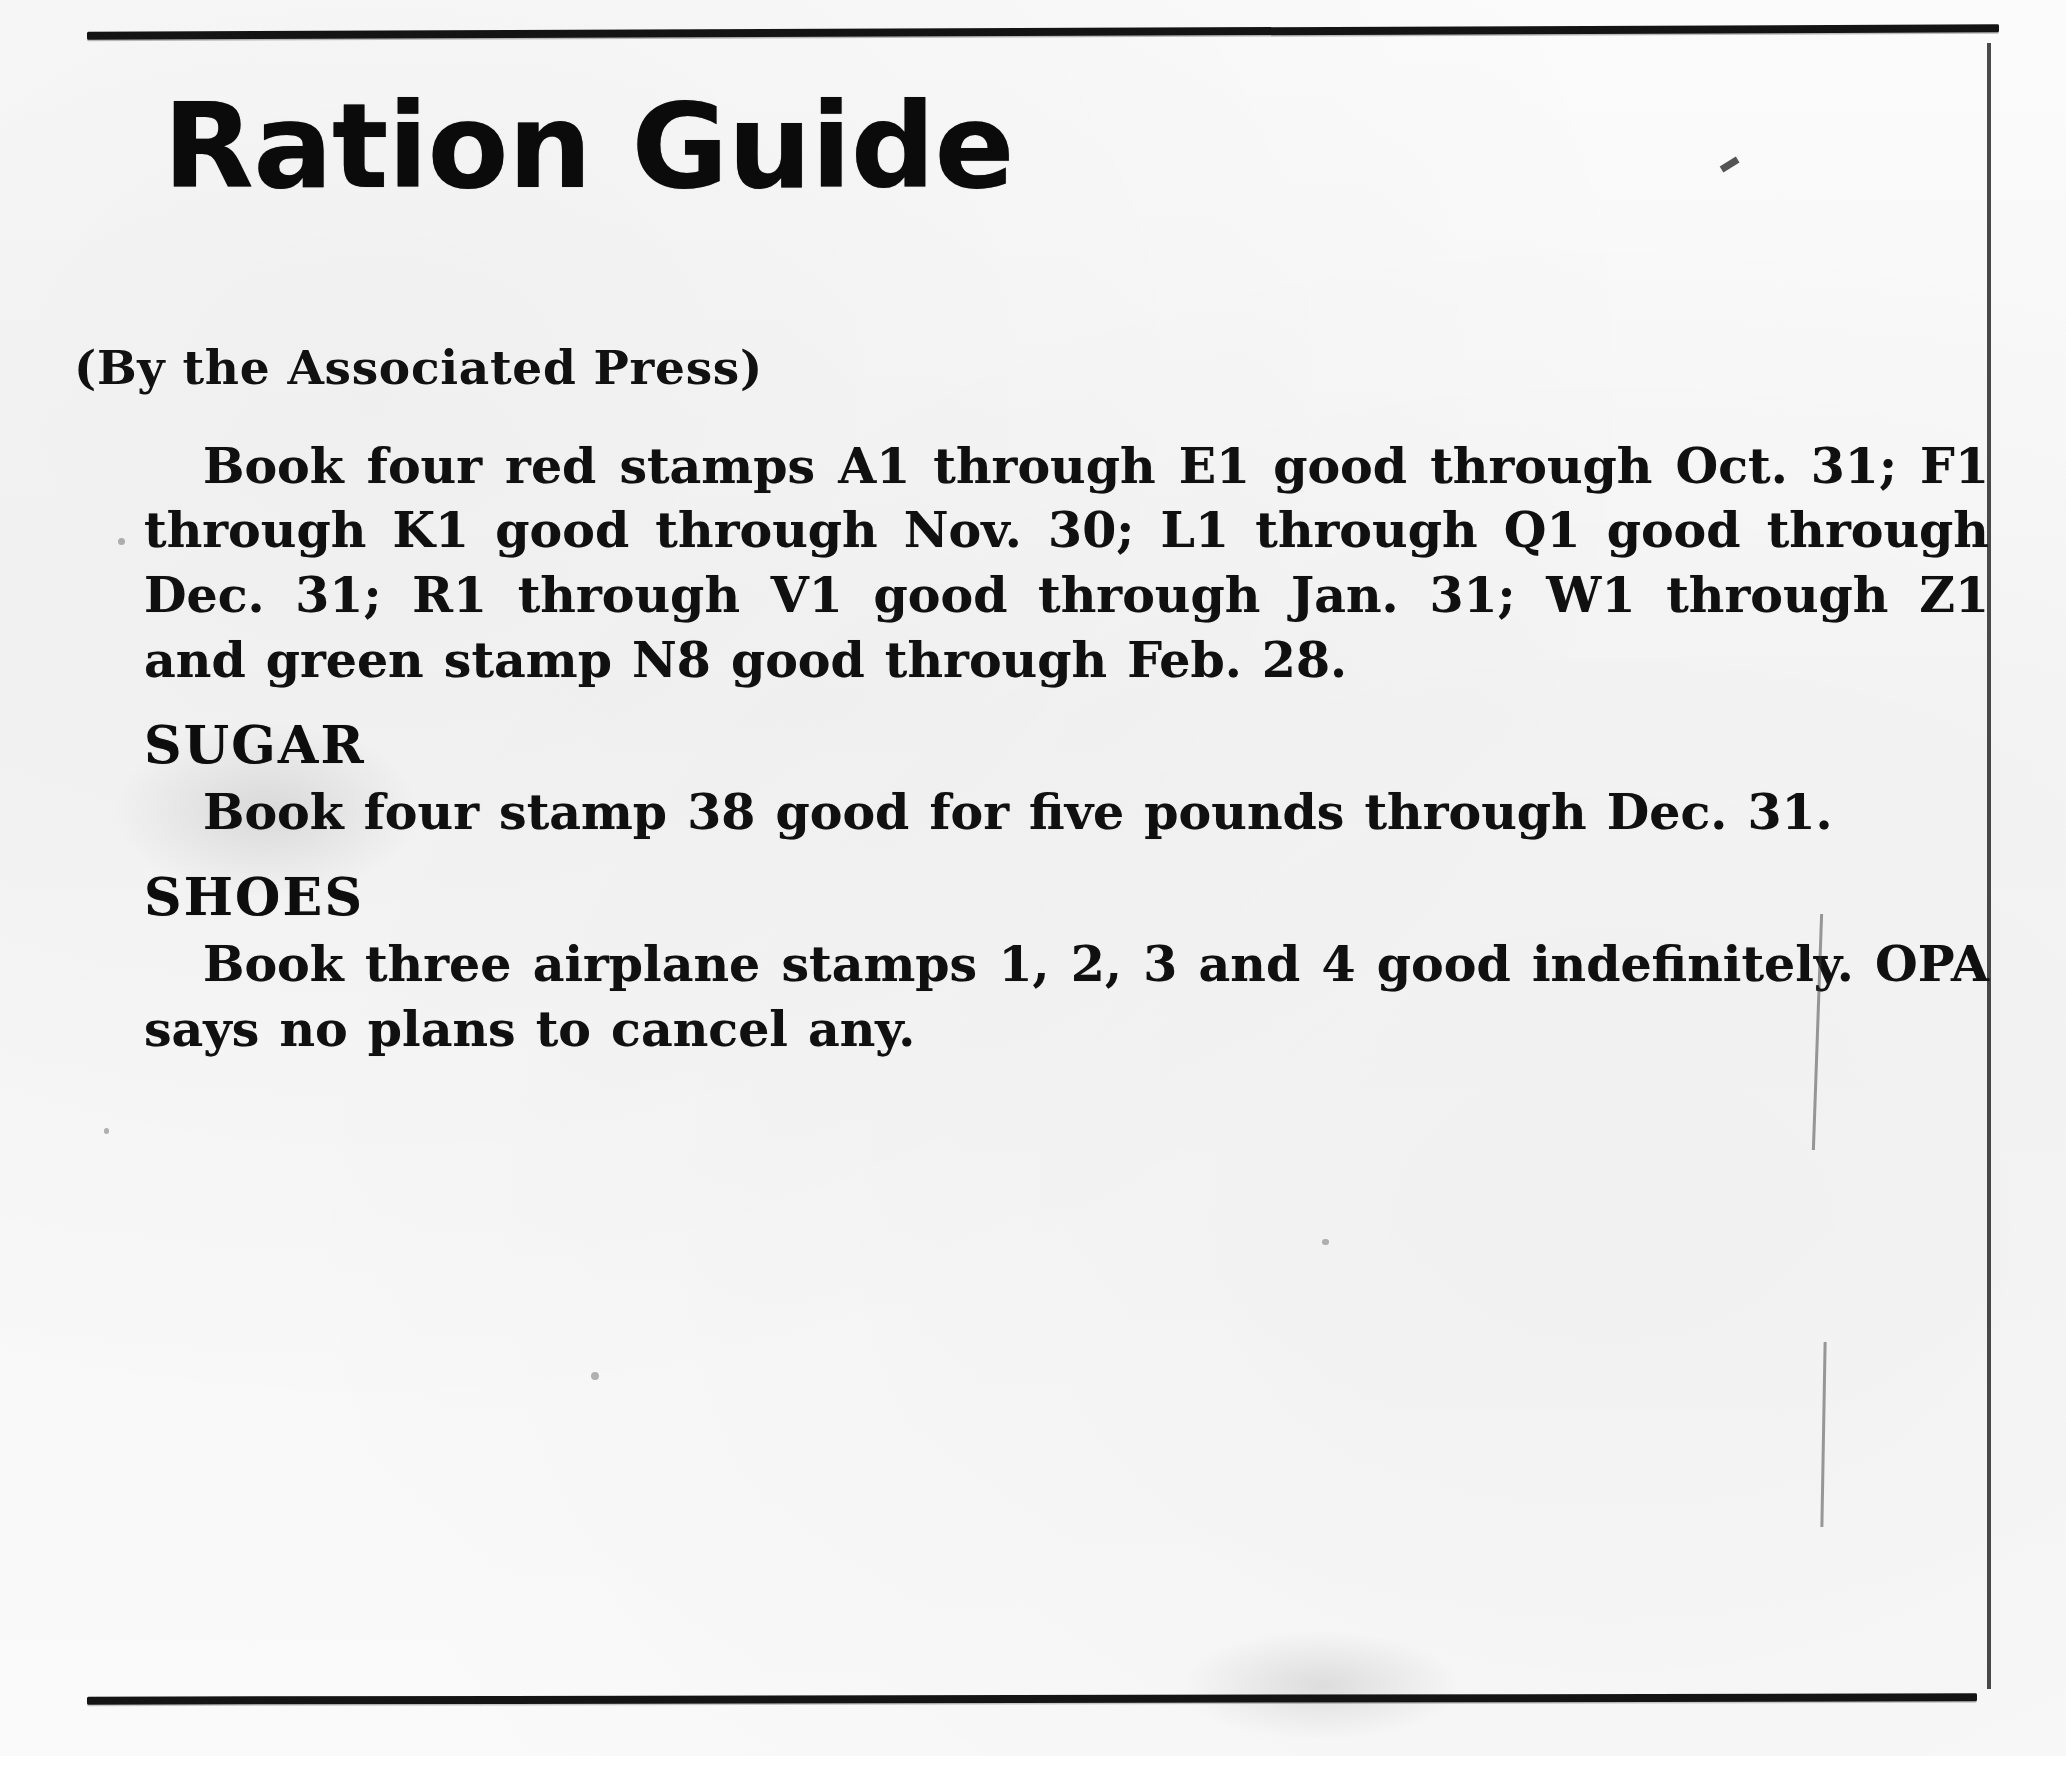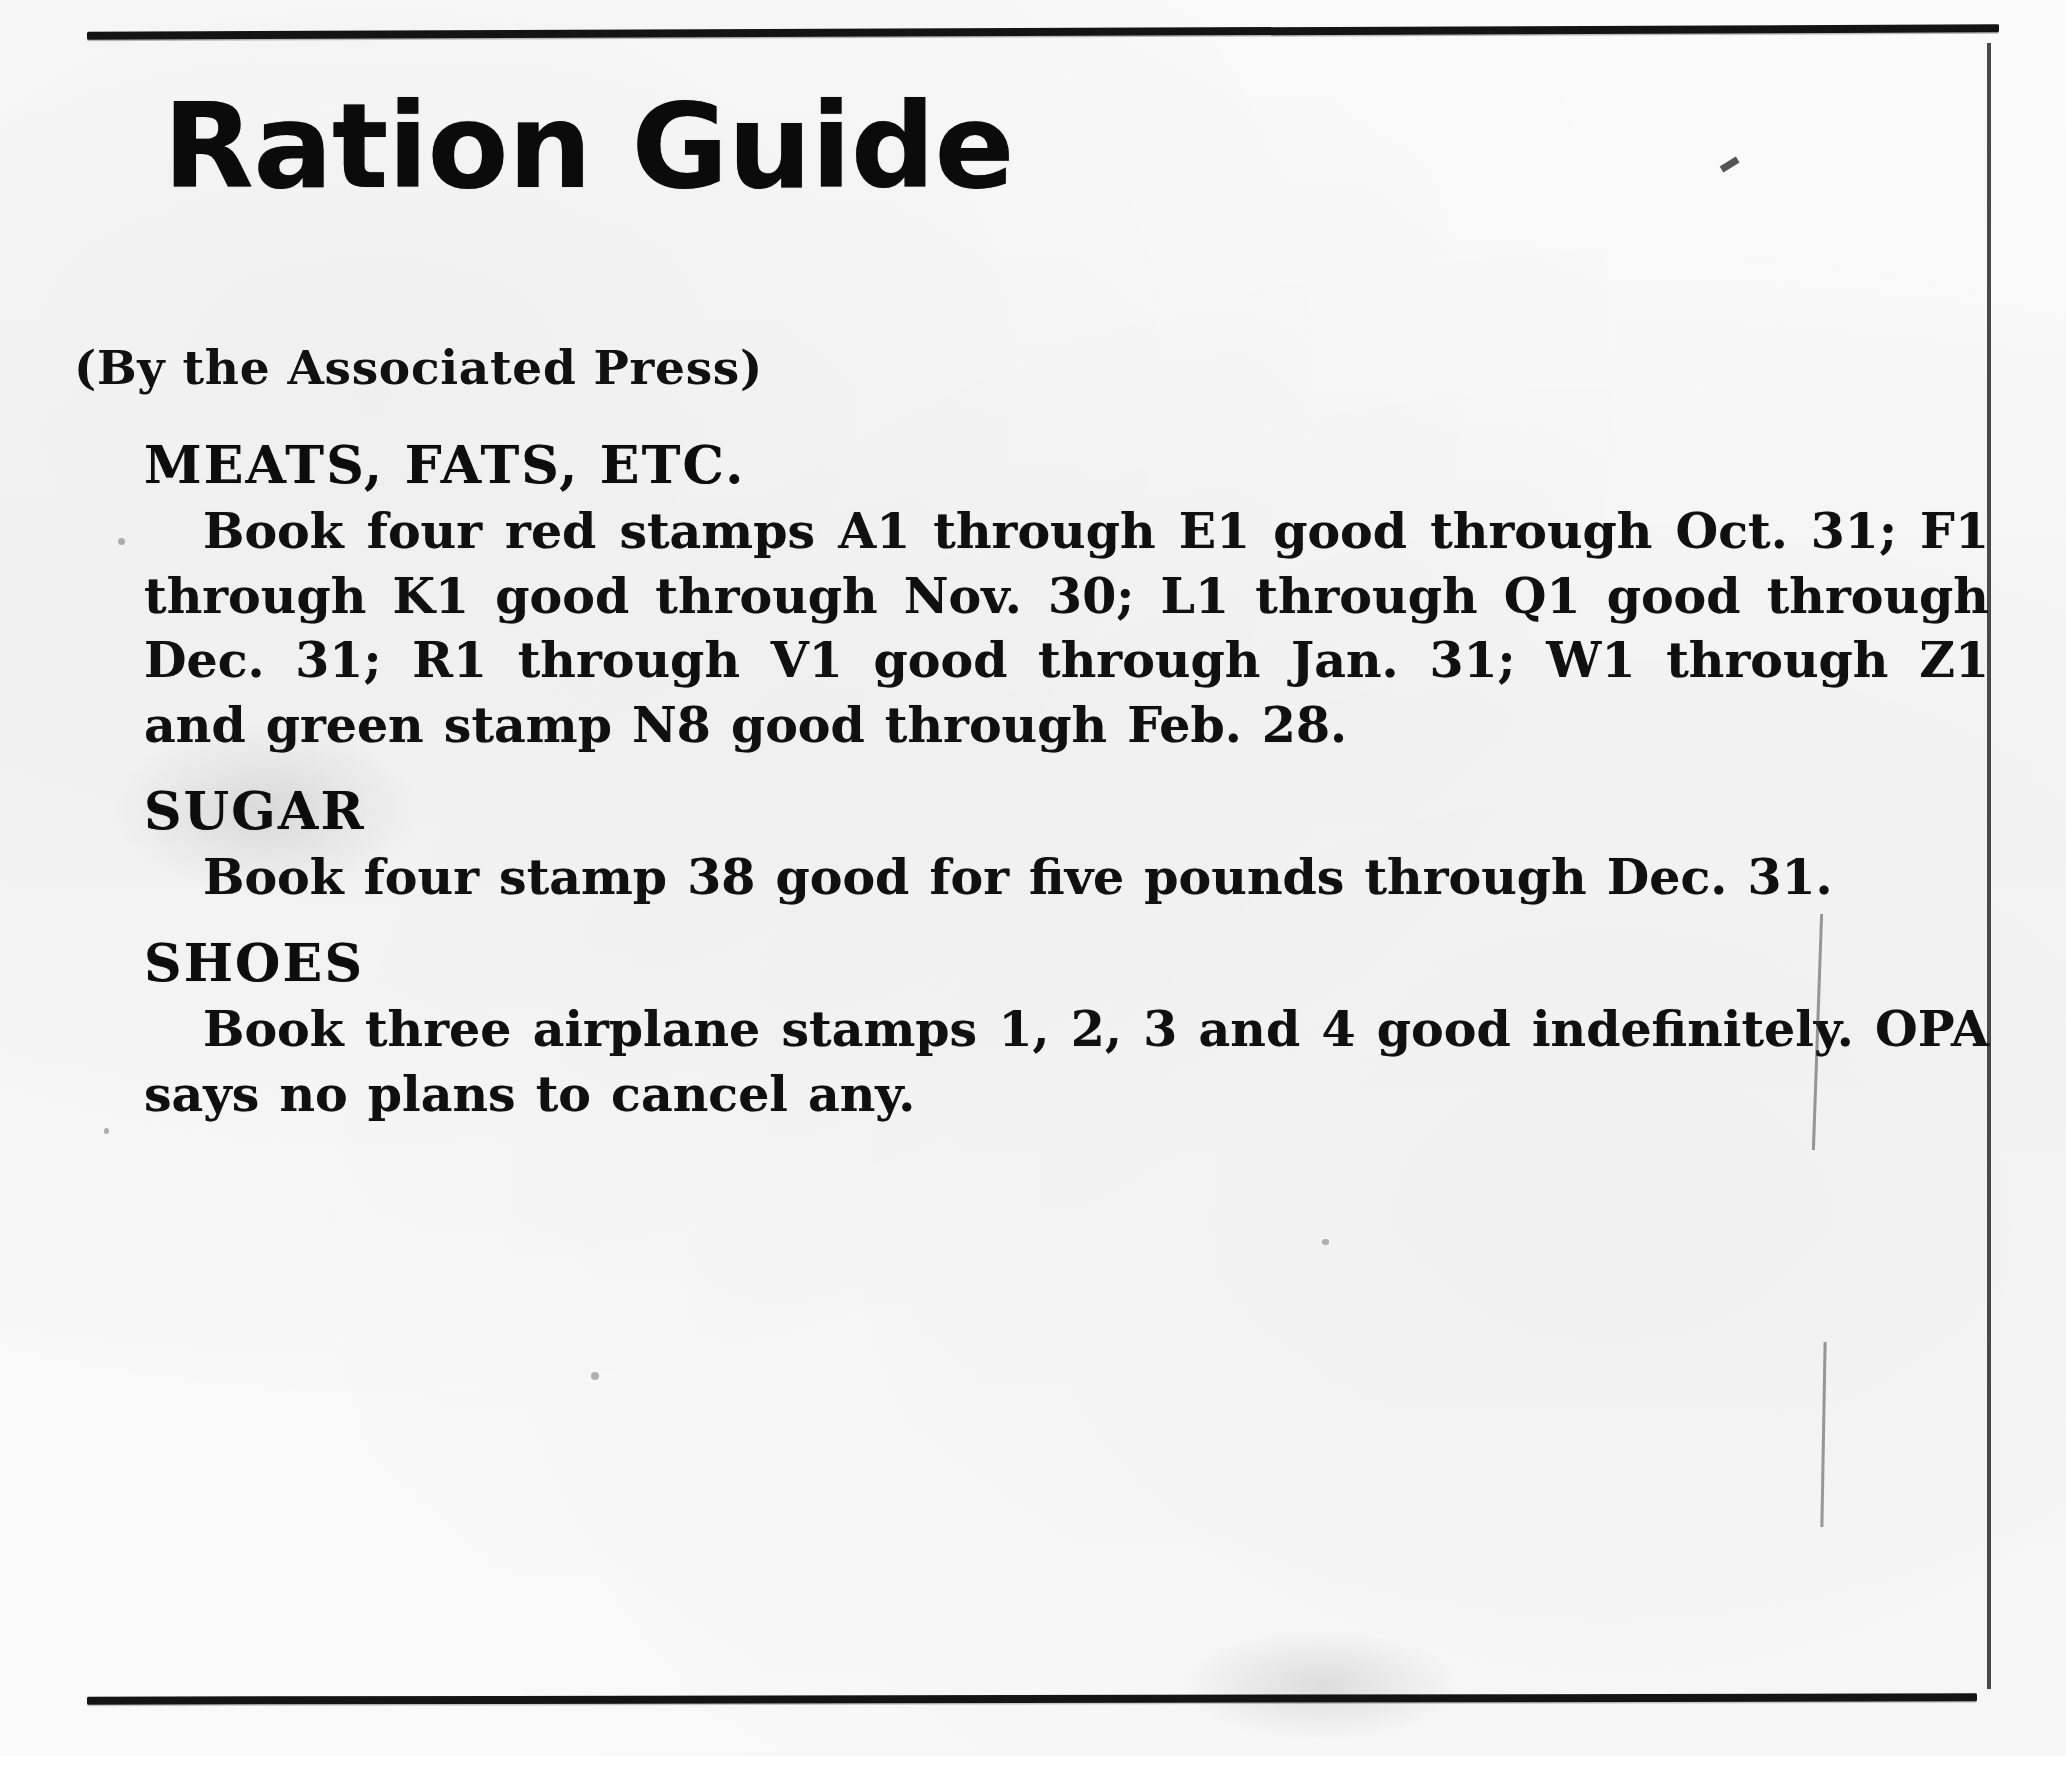--- a/index.html
+++ b/index.html
@@ -162,21 +162,20 @@
     <div class="rule-bottom"></div>
     <div class="rule-right"></div>
 
     <div class="headline">Ration Guide</div>
 
     <div class="byline">(By the Associated Press)</div>
 
     <div class="body-col">
 
       <div class="blk">
-        <div class="sec-head">MEATS, FATS, ETC.</div>
         <p class="para">Book four red stamps A1 through E1 good through Oct. 31; F1 through K1 good through Nov. 30; L1 through Q1 good through Dec. 31; R1 through V1 good through Jan. 31; W1 through Z1 and green stamp N8 good through Feb. 28.</p>
       </div>
 
       <div class="blk">
         <div class="sec-head">SUGAR</div>
         <p class="para tight">Book four stamp 38 good for five pounds through Dec. 31.</p>
       </div>
 
       <div class="blk">
         <div class="sec-head">SHOES</div>

